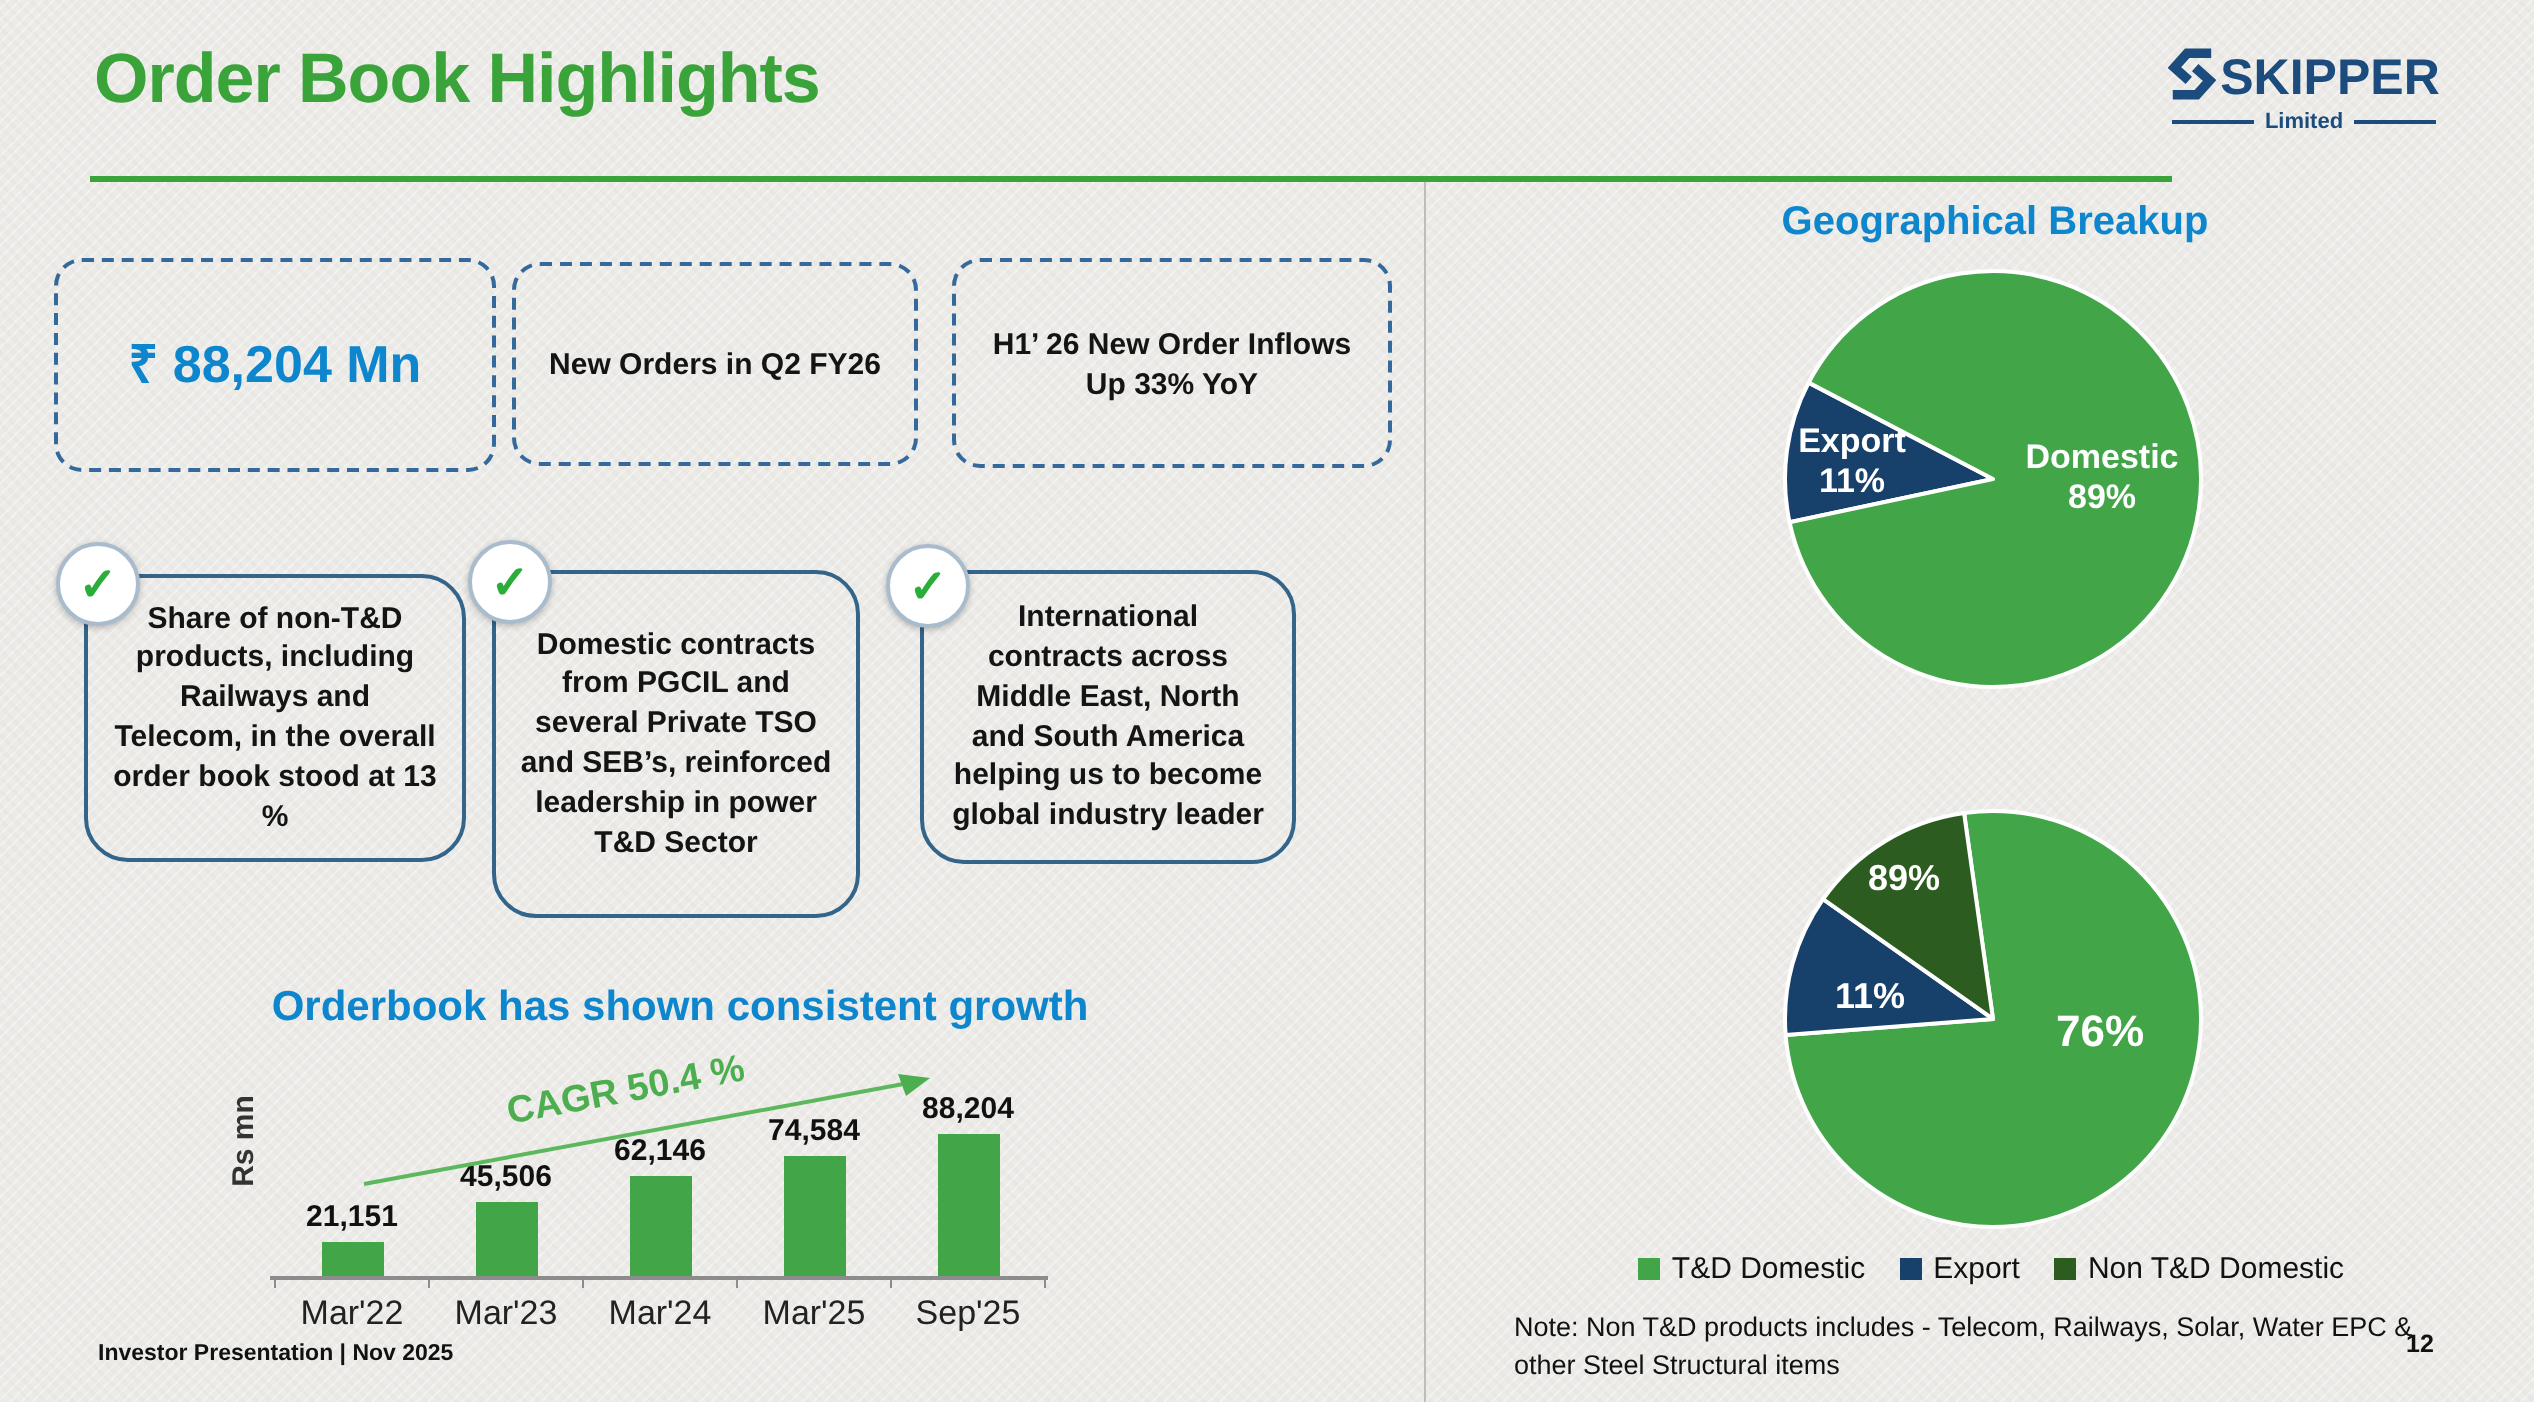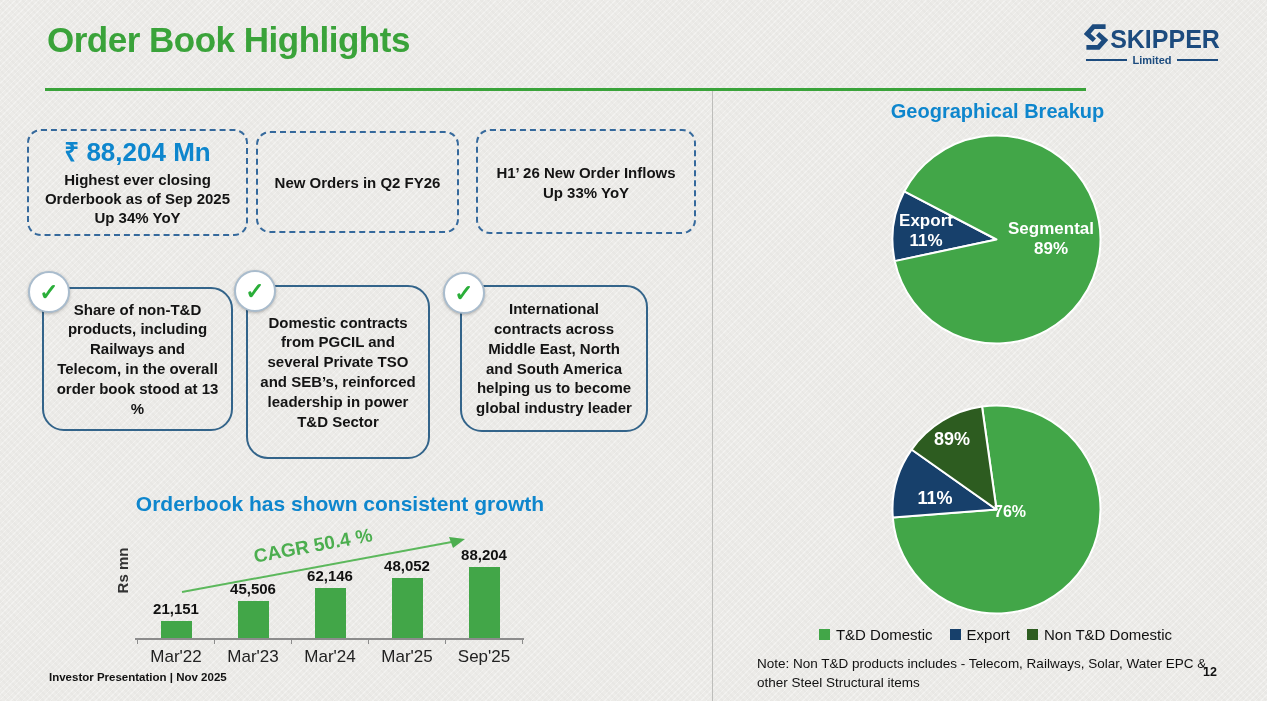--- a/index.html
+++ b/index.html
@@ -61,21 +61,21 @@
   .pie-title-geo{left:855px; top:100px;}
   .pie-title-seg{left:855px; top:368px;}
   .pie-svg{width:215px; height:215px;}
   .pie-geo{left:889px; top:132px;}
   .pie-seg{left:889px; top:402px;}
   .pie-label{position:absolute; color:#ffffff; font-weight:700; text-align:center; line-height:1.18;}
   .lbl-export{left:893px; top:211px; width:66px; font-size:17px;}
   .lbl-domestic{left:1000px; top:219px; width:102px; font-size:17px;}
   .lbl-13{left:927px; top:429px; width:50px; font-size:18px;}
   .lbl-11{left:910px; top:488px; width:50px; font-size:18px;}
-  .lbl-76{left:984px; top:503px; width:52px; font-size:16px;}
+  .lbl-76{left:1024px; top:503px; width:52px; font-size:22px;}
   
   .legend{left:768px; top:626px; width:455px; display:flex; justify-content:center; gap:17px;}
   .legend-item{display:flex; align-items:center; gap:6px; font-size:15px; color:#111;}
   .legend-swatch{width:11px; height:11px; display:inline-block;}
   .note{left:757px; top:655px; width:455px; font-size:13.5px; color:#111; line-height:1.4;}
   .footer-left{left:49px; top:671px; font-size:11.5px; font-weight:700; color:#111;}
   .page-num{left:1203px; top:665px; font-size:12.5px; font-weight:700; color:#111;}
 </style>
 </head>
 <body>
@@ -97,21 +97,20 @@
       <span class="logo-line"></span>
       <span class="logo-sub">Limited</span>
       <span class="logo-line"></span>
     </div>
   </div>
   <div class="abs title-rule"></div>
   <div class="abs v-divider"></div>
 
   <div class="abs mcard mcard1">
     <div class="amount">₹ 88,204 Mn</div>
-    <div class="desc">Highest ever closing Orderbook as of Sep 2025 Up 34% YoY</div>
   </div>
   <div class="abs mcard mcard2">
     <div class="desc">New Orders in Q2 FY26</div>
   </div>
   <div class="abs mcard mcard3">
     <div class="desc">H1’ 26 New Order Inflows Up 33% YoY</div>
   </div>
 
   <div class="abs hcard hcard1">
     <span>Share of non-T&amp;D products, including Railways and Telecom, in the overall order book stood at 13 %</span>
@@ -139,21 +138,21 @@
       <div class="bar" style="left: 35.5px; top: 101px; width: 31px; height: 17px; background: rgb(66, 166, 72);"></div>
       <div class="bar-val" style="left: 6px; top: 80px;">21,151</div>
       <div class="bar-cat" style="left: 6px; top: 127px;">Mar'22</div>
       <div class="bar" style="left: 112.5px; top: 81px; width: 31px; height: 37px; background: rgb(66, 166, 72);"></div>
       <div class="bar-val" style="left: 83px; top: 60px;">45,506</div>
       <div class="bar-cat" style="left: 83px; top: 127px;">Mar'23</div>
       <div class="bar" style="left: 189.5px; top: 68px; width: 31px; height: 50px; background: rgb(66, 166, 72);"></div>
       <div class="bar-val" style="left: 160px; top: 47px;">62,146</div>
       <div class="bar-cat" style="left: 160px; top: 127px;">Mar'24</div>
       <div class="bar" style="left: 266.5px; top: 58px; width: 31px; height: 60px; background: rgb(66, 166, 72);"></div>
-      <div class="bar-val" style="left: 237px; top: 37px;">48,052</div>
+      <div class="bar-val" style="left: 237px; top: 37px;">74,584</div>
       <div class="bar-cat" style="left: 237px; top: 127px;">Mar'25</div>
       <div class="bar" style="left: 343.5px; top: 47px; width: 31px; height: 71px; background: rgb(66, 166, 72);"></div>
       <div class="bar-val" style="left: 314px; top: 26px;">88,204</div>
       <div class="bar-cat" style="left: 314px; top: 127px;">Sep'25</div>
     </div>
   <svg class="abs cagr-svg" viewBox="0 0 410 84">
     <line x1="57" y1="68" x2="332" y2="17" stroke="#5cb85c" stroke-width="2"></line>
     <polygon points="340,15 324,13 328,24" fill="#4cae4f"></polygon>
   </svg>
   <div class="abs cagr-text">CAGR 50.4 %</div>
@@ -161,21 +160,21 @@
   <div class="abs pie-title pie-title-geo">Geographical Breakup</div>
   <svg class="abs pie-svg pie-geo" viewBox="0 0 215 215">
       <path d="M 107.5 107.5 L 5.77 129.12 A 104 104 0 0 1 15.33 59.32 Z" fill="#17406b" stroke="#ffffff" stroke-width="2" stroke-linejoin="round"></path>
       <path d="M 107.5 107.5 L 15.33 59.32 A 104 104 0 1 1 5.77 129.12 Z" fill="#42a648" stroke="#ffffff" stroke-width="2" stroke-linejoin="round"></path>
     </svg>
   <div class="pie-label lbl-export">
     <div>Export</div>
     <div>11%</div>
   </div>
   <div class="pie-label lbl-domestic">
-    <div>Segmental</div>
+    <div>Domestic</div>
     <div>89%</div>
   </div>
 
   <svg class="abs pie-svg pie-seg" viewBox="0 0 215 215">
       <path d="M 107.5 107.5 L 93.03 4.51 A 104 104 0 1 1 3.81 115.48 Z" fill="#42a648" stroke="#ffffff" stroke-width="2" stroke-linejoin="round"></path>
       <path d="M 107.5 107.5 L 3.81 115.48 A 104 104 0 0 1 22.52 47.55 Z" fill="#17406b" stroke="#ffffff" stroke-width="2" stroke-linejoin="round"></path>
       <path d="M 107.5 107.5 L 22.52 47.55 A 104 104 0 0 1 93.03 4.51 Z" fill="#2d5c20" stroke="#ffffff" stroke-width="2" stroke-linejoin="round"></path>
     </svg>
   <div class="pie-label lbl-13">89%</div>
   <div class="pie-label lbl-11">11%</div>

